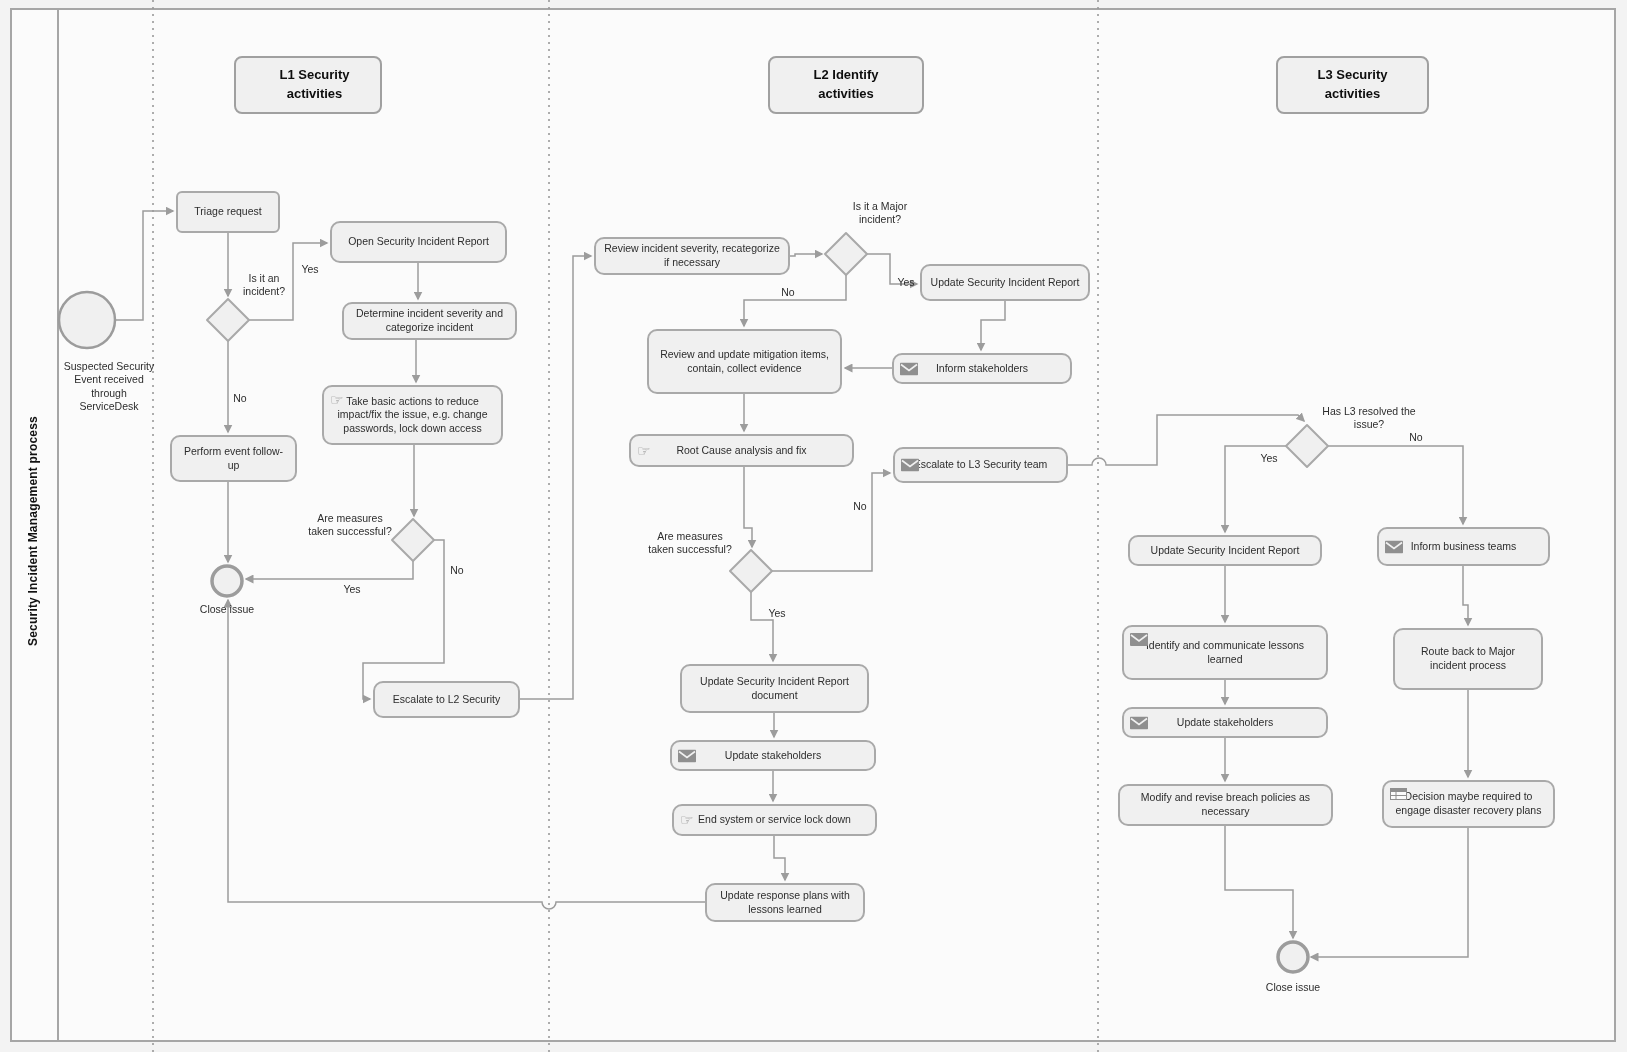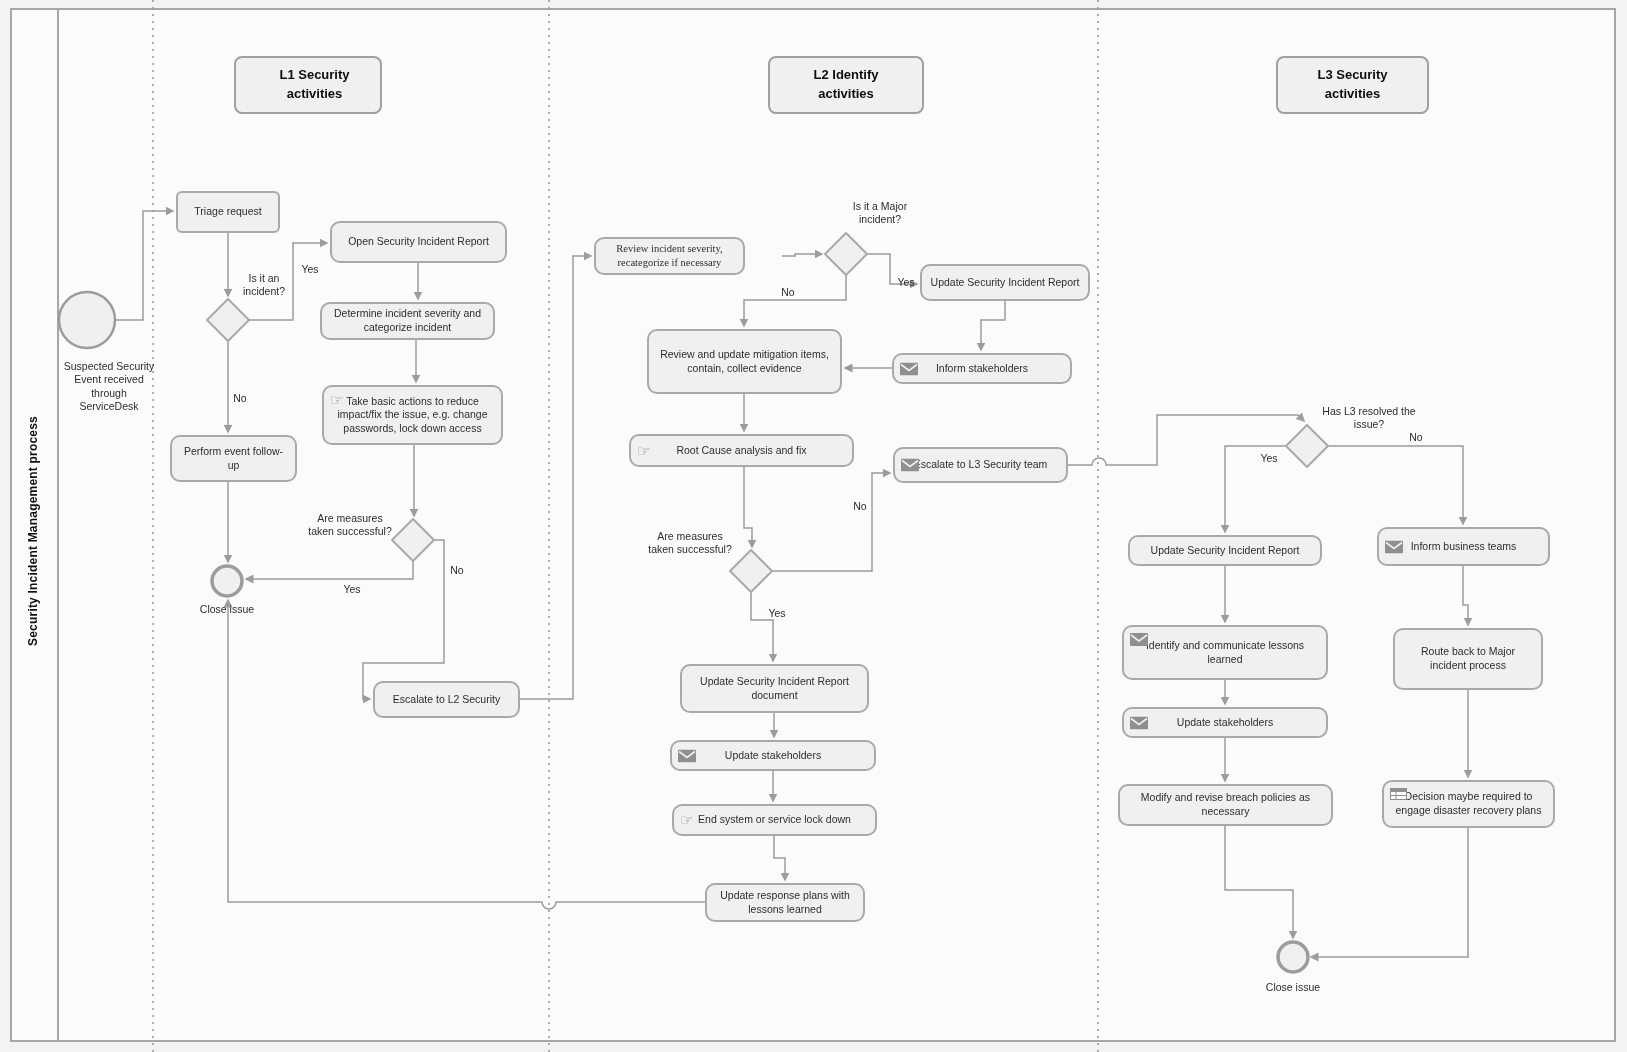--- a/index.html
+++ b/index.html
@@ -85,34 +85,34 @@
     </div>
     <div class="task header" style="left: 1276px; top: 56px; width: 153px; height: 58px;">
       <span>L3 Security activities</span>
     </div>
     <div class="task" style="left: 176px; top: 191px; width: 104px; height: 42px; border-radius: 6px;">
       <span>Triage request</span>
     </div>
     <div class="task" style="left: 330px; top: 221px; width: 177px; height: 42px;">
       <span>Open Security Incident Report</span>
     </div>
-    <div class="task" style="left: 320px; top: 302px; width: 175px; height: 38px;">
+    <div class="task" style="left: 342px; top: 302px; width: 175px; height: 38px;">
       <span>Determine incident severity and categorize incident</span>
     </div>
     <div class="task" style="left: 322px; top: 385px; width: 181px; height: 60px;">
       <span class="icon-top"><span class="hand-icon">☞</span></span>
       <span>Take basic actions to reduce impact/fix the issue, e.g. change passwords, lock down access</span>
     </div>
     <div class="task" style="left: 170px; top: 435px; width: 127px; height: 47px;">
       <span>Perform event follow-up</span>
     </div>
     <div class="task" style="left: 373px; top: 681px; width: 147px; height: 37px;">
       <span>Escalate to L2 Security</span>
     </div>
-    <div class="task" style="left: 594px; top: 237px; width: 151px; height: 38px; font-family: Liberation Serif, serif;">
+    <div class="task" style="left: 594px; top: 237px; width: 196px; height: 38px;">
       <span>Review incident severity, recategorize if necessary</span>
     </div>
     <div class="task" style="left: 920px; top: 264px; width: 170px; height: 37px;">
       <span>Update Security Incident Report</span>
     </div>
     <div class="task" style="left: 892px; top: 353px; width: 180px; height: 31px;">
       <span class="icon-left"><svg width="18" height="13" viewBox="0 0 18 13">
           <rect width="18" height="13" rx="1" fill="#8f8f8f"></rect>
           <path d="M1 2 L9 8 L17 2" fill="none" stroke="#f0f0f0" stroke-width="1.6"></path>
         </svg></span>

